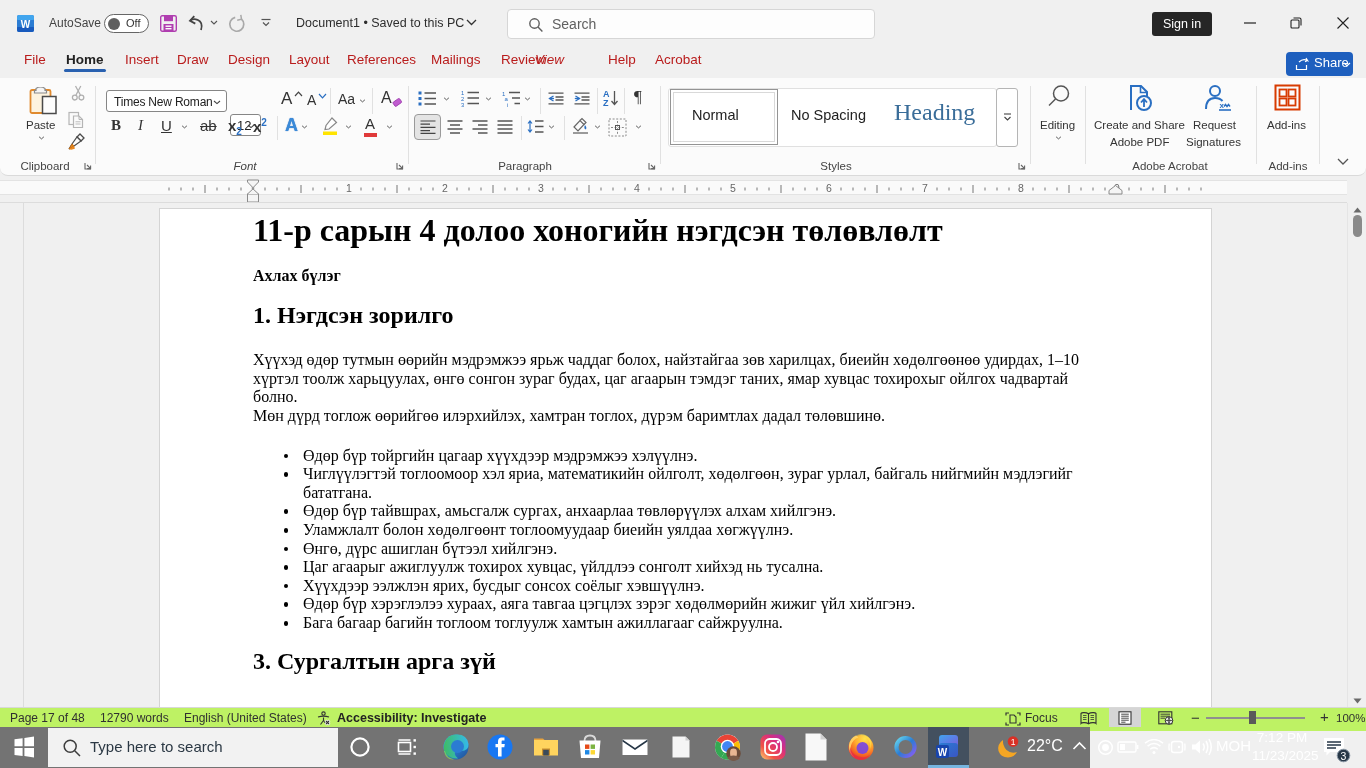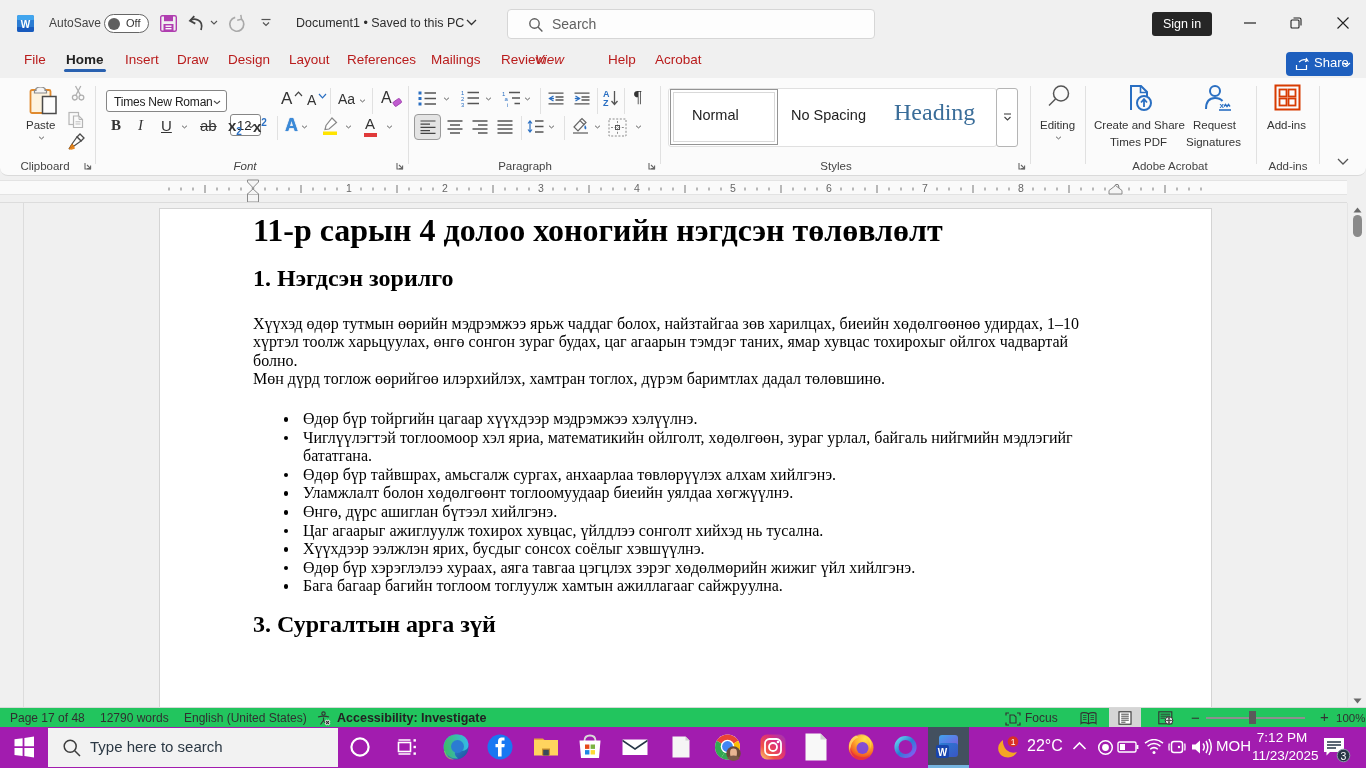--- a/index.html
+++ b/index.html
@@ -57,25 +57,25 @@
 #doc h2 { font-size:24px; line-height:27.6px; margin:16px 0 0 0; font-weight:bold; }
 #doc h2#h2b { margin-top:16px; }
 #doc h2#h3 { margin-top:15px; }
 #doc p { font-size:16px; line-height:18.6px; margin:0; }
 #doc p#p1 { margin-top:22px; }
 #doc ul { margin:21px 0 0 30px; list-style:none; }
 #doc ul li { font-size:16px; line-height:18.6px; position:relative; padding-left:20px; }
 #doc ul li::before { content:""; position:absolute; left:0.5px; top:7px; width:4.6px; height:4.6px; border-radius:50%; background:#000; }
 
 
-#statusbar { position:absolute; left:0; top:707px; width:1366px; height:24px; background:#22c55e; border-top:1px solid #d8d8d8; font-size:12px; color:#303030; }
+#statusbar { position:absolute; left:0; top:707px; width:1366px; height:24px; background:#bef264; border-top:1px solid #d8d8d8; font-size:12px; color:#303030; }
 .sb { position:absolute; top:3px; }
 
 
-#taskbar { position:absolute; left:0; top:727px; width:1366px; height:41px; background:#a21caf; }
+#taskbar { position:absolute; left:0; top:727px; width:1090px; height:41px; background:#737373; }
 #tsearch { position:absolute; left:48px; top:1px; width:290px; height:39px; background:#f2f2f2; }
 #tsearch .ttxt { position:absolute; left:42px; top:10px; font-size:15px; color:#2b3844; }
 .ticon { position:absolute; top:0px; width:48px; height:40px; }
 .tray { position:absolute; color:#fff; font-size:15px; }
 </style>
 </head>
 <body>
 <div id="app">
   <div id="titlebar">
     <svg id="wordicon" class="tb-item" style="left:17px;top:15px" width="17" height="17" viewBox="0 0 17 17">
@@ -379,21 +379,21 @@
       </svg>
     <div class="gsep" style="left:1085px;"></div>
 
     <svg class="ricon" style="left:1128px;top:6px" width="25" height="28" viewBox="0 0 25 28">
       <path d="M3 26 L3 2 L13 2 L19 8 L19 12" fill="none" stroke="#2a6fc2" stroke-width="2"></path>
       <path d="M12.5 2 L12.5 8.5 L19 8.5" fill="none" stroke="#2a6fc2" stroke-width="1.6"></path>
       <circle cx="16" cy="19" r="7" fill="none" stroke="#2a6fc2" stroke-width="2"></circle>
       <path d="M16 23 L16 16 M13 18.5 L16 15.2 L19 18.5" fill="none" stroke="#2a6fc2" stroke-width="1.8"></path>
     </svg>
     <div class="rtxt" style="left:1094px;top:41px;">Create and Share</div>
-    <div class="rtxt" style="left:1110px;top:58px;">Times PDF</div>
+    <div class="rtxt" style="left:1110px;top:58px;">Adobe PDF</div>
     <svg class="ricon" style="left:1203px;top:6px" width="30" height="28" viewBox="0 0 30 28">
       <circle cx="12" cy="7" r="5" fill="none" stroke="#2a6fc2" stroke-width="2"></circle>
       <path d="M3 25 Q3 14 12 14 Q17 14 19.5 17" fill="none" stroke="#2a6fc2" stroke-width="2"></path>
       <path d="M17 22 L19 24 L22 20.5" fill="none" stroke="#2a6fc2" stroke-width="0" style="display:none"></path>
       <text x="16.5" y="24" font-size="8" fill="#2a6fc2" font-weight="bold" font-family="Liberation Sans">x</text>
       <path d="M21 22.5 L22.5 20.5 L24 22.5 L25.5 20.5 L27 22.5" fill="none" stroke="#2a6fc2" stroke-width="1.4"></path>
       <path d="M16 26 L28 26" stroke="#2a6fc2" stroke-width="1.6"></path>
     </svg>
     <div class="rtxt" style="left:1193px;top:41px;">Request</div>
     <div class="rtxt" style="left:1186px;top:58px;">Signatures</div>
@@ -521,20 +521,21 @@
     <svg style="position:absolute;left:1108px;top:9px" width="15" height="10" viewBox="0 0 15 10">
       <path d="M1 9 L1 5.5 L7.5 0.5 L14 5.5 L14 9 Z" fill="#f5f5f5" stroke="#8a8a8a" stroke-width="1"></path>
     </svg>
     <div id="ruler-bottom-line"></div>
   </div>
   <div id="canvas">
     <div id="vline"></div>
     <div id="page">
       <div id="doc">
         <h1>11-р сарын 4 долоо хоногийн нэгдсэн төлөвлөлт</h1>
+        <div class="small-b">Ахлах бүлэг</div>
         <h2>1. Нэгдсэн зорилго</h2>
         <p id="p1">Хүүхэд өдөр тутмын өөрийн мэдрэмжээ ярьж чаддаг болох, найзтайгаа зөв харилцах, биеийн хөдөлгөөнөө удирдах, 1–10 хүртэл тоолж харьцуулах, өнгө сонгон зураг будах, цаг агаарын тэмдэг таних, ямар хувцас тохирохыг ойлгох чадвартай болно.</p>
         <p>Мөн дүрд тоглож өөрийгөө илэрхийлэх, хамтран тоглох, дүрэм баримтлах дадал төлөвшинө.</p>
         <ul>
           <li>Өдөр бүр тойргийн цагаар хүүхдээр мэдрэмжээ хэлүүлнэ.</li>
           <li>Чиглүүлэгтэй тоглоомоор хэл яриа, математикийн ойлголт, хөдөлгөөн, зураг урлал, байгаль нийгмийн мэдлэгийг бататгана.</li>
           <li>Өдөр бүр тайвшрах, амьсгалж сургах, анхаарлаа төвлөрүүлэх алхам хийлгэнэ.</li>
           <li>Уламжлалт болон хөдөлгөөнт тоглоомуудаар биеийн уялдаа хөгжүүлнэ.</li>
           <li>Өнгө, дүрс ашиглан бүтээл хийлгэнэ.</li>
           <li>Цаг агаарыг ажиглуулж тохирох хувцас, үйлдлээ сонголт хийхэд нь тусална.</li>

